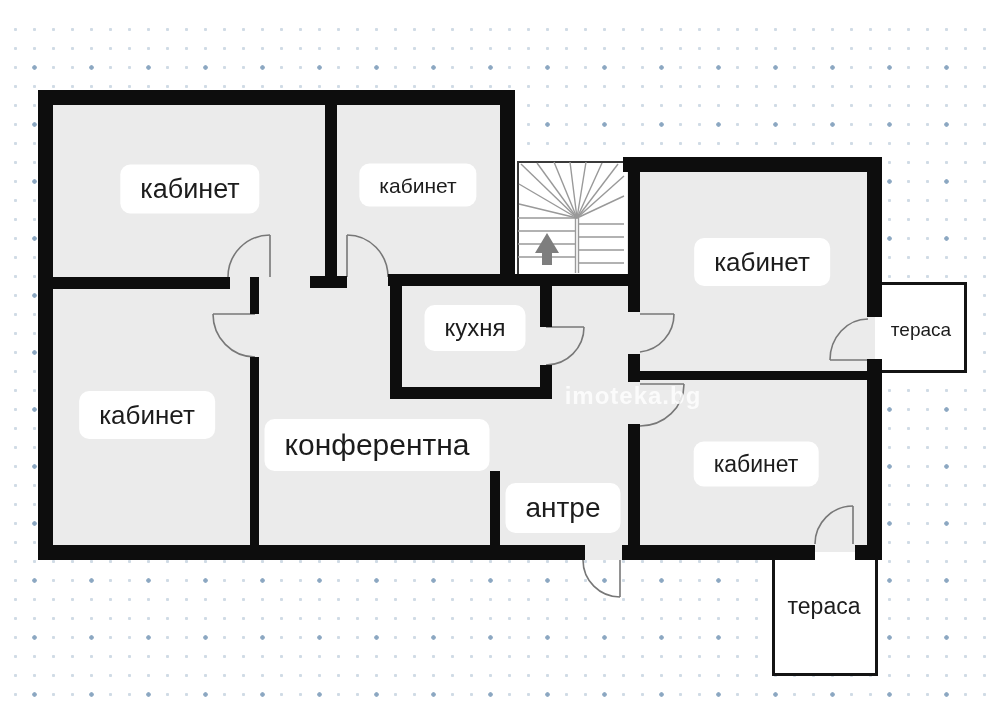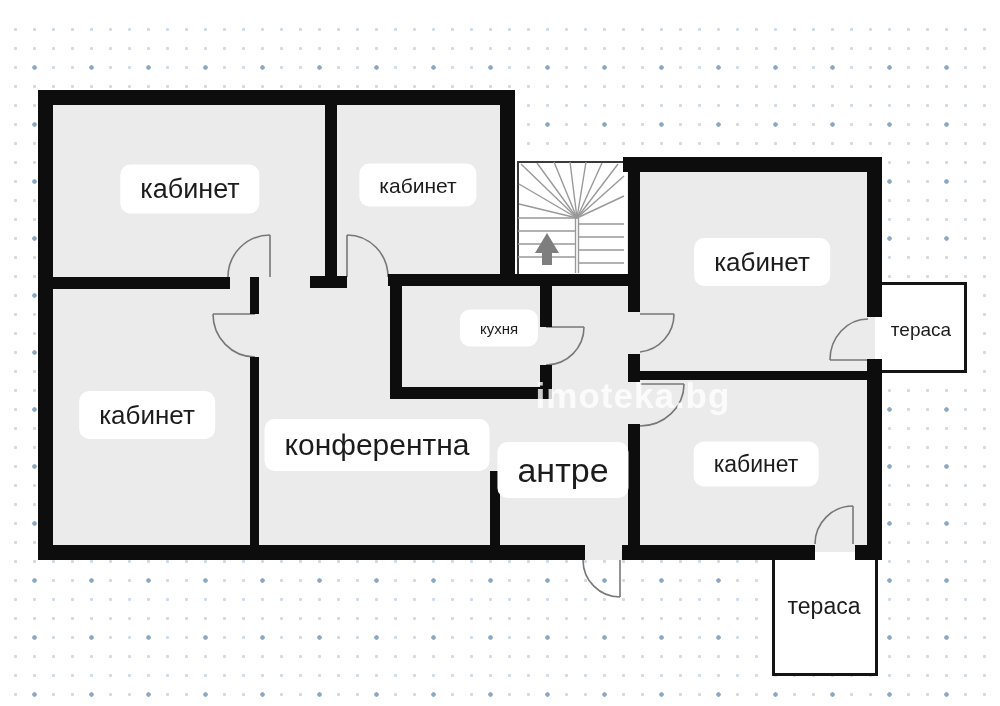--- a/index.html
+++ b/index.html
@@ -26,21 +26,21 @@
     position:absolute;z-index:6;transform:translate(-50%,-50%);
     background:#ffffff;border-radius:10px;padding:11px 20px;
     color:#1c1c1c;white-space:nowrap;line-height:1;
   }
   .label.plain{background:transparent;padding:2px 4px;border-radius:0;}
   .watermark{
     position:absolute;z-index:7;transform:translate(-50%,-50%);
     color:rgba(255,255,255,0.60);font-weight:bold;white-space:nowrap;pointer-events:none;
   }
   .watermark.brand{font-size:68px;letter-spacing:7px;}
-  .watermark.site{font-size:35px;letter-spacing:1px;color:rgba(255,255,255,0.80);}
+  .watermark.site{font-size:24px;letter-spacing:1px;color:rgba(255,255,255,0.80);}
 </style>
 </head>
 <body>
 
 <div class="stage">
 
   <div class="floor" style="left:38px;top:66px;width:477px;height:470px;"></div>
   <div class="floor" style="left:515px;top:250px;width:122px;height:286px;"></div>
   <div class="floor" style="left:623px;top:133px;width:259px;height:403px;"></div>
 
@@ -152,23 +152,23 @@
   <div class="wall" style="left:628px;top:330px;width:12px;height:28px;"></div>
   <div class="wall" style="left:628px;top:400px;width:12px;height:121px;"></div>
   <div class="wall" style="left:623px;top:133px;width:259px;height:15px;"></div>
   <div class="wall" style="left:867px;top:133px;width:15px;height:160px;"></div>
   <div class="wall" style="left:867px;top:335px;width:15px;height:186px;"></div>
   <div class="wall" style="left:640px;top:347px;width:242px;height:9px;"></div>
 
   <div class="label" style="left:190px;top:165px;font-size:27px;">кабинет</div>
   <div class="label" style="left:418px;top:161px;font-size:21px;">кабинет</div>
   <div class="label" style="left:762px;top:238px;font-size:26px;">кабинет</div>
-  <div class="label" style="left:499px;top:304px;font-size:15px;text-align:right;">кухня</div>
+  <div class="label" style="left:475px;top:304px;font-size:24px;text-align:right;">кухня</div>
   <div class="label" style="left:147px;top:391px;font-size:26px;">кабинет</div>
   <div class="label" style="left:377px;top:421px;font-size:30px;">конферентна</div>
-  <div class="label" style="left:563px;top:446px;font-size:34px;">антре</div>
+  <div class="label" style="left:563px;top:484px;font-size:28px;">антре</div>
   <div class="label" style="left:756px;top:440px;font-size:23px;">кабинет</div>
   <div class="label plain" style="left:921px;top:305px;font-size:19px;">тераса</div>
   <div class="label plain" style="left:824px;top:582px;font-size:23px;">тераса</div>
 
   <div class="watermark site" style="left:633px;top:372px;">imoteka.bg</div>
 
 </div>
 
 </body></html>

